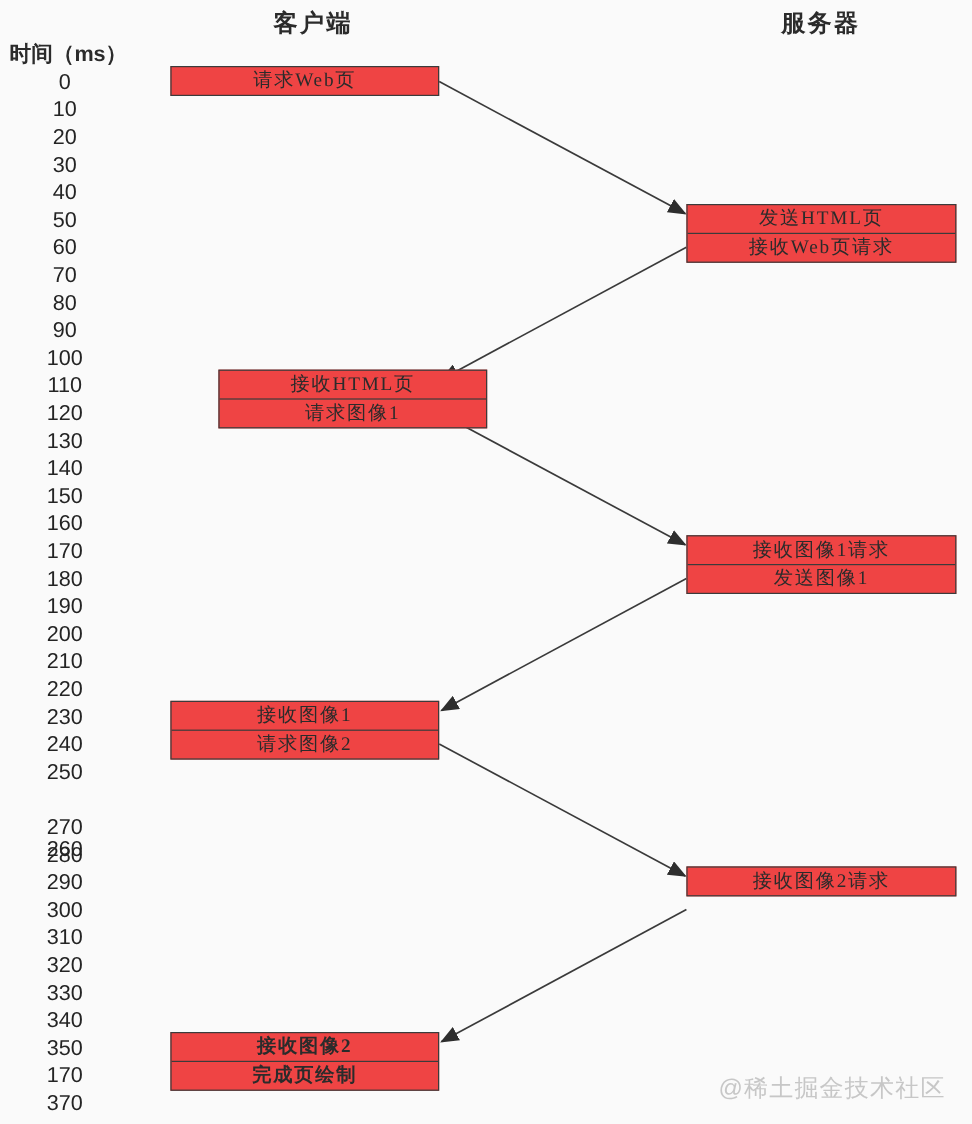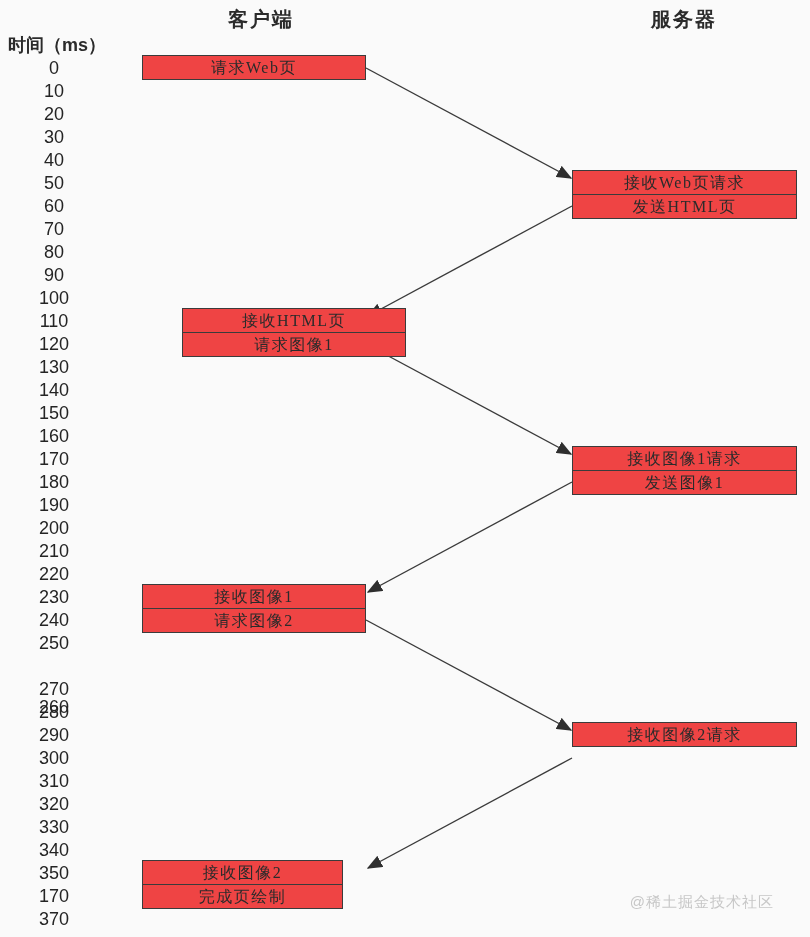--- a/index.html
+++ b/index.html
@@ -60,23 +60,23 @@
   }
   .pbox-row + .pbox-row { border-top: 1.5px solid #3b3b3b; }
   #arrow-layer {
     position: absolute;
     left: 0; top: 0;
     width: 810px; height: 937px;
     pointer-events: none;
   }
   #watermark {
     position: absolute;
-    right: 36px;
+    right: 22px;
     top: 893px;
-    font-size: 15px;
+    font-size: 20px;
     color: #c7c7c7;
     letter-spacing: 1px;
   }
 </style>
 </head>
 <body>
 
 <div id="stage">
 
   <div id="client-header" class="col-header">客户端</div>
@@ -140,38 +140,38 @@
         <line x1="366" y1="620" x2="571" y2="730" stroke="#3a3a3a" stroke-width="1.4" marker-end="url(#ah)"></line>
         <line x1="572" y1="758" x2="368" y2="868" stroke="#3a3a3a" stroke-width="1.4" marker-end="url(#ah)"></line>
       </g>
   </svg>
 
   <div id="boxes">
       <div class="pbox" style="left: 142px; width: 224px; top: 55px;">
         <div class="pbox-row">请求Web页</div>
       </div>
       <div class="pbox" style="left: 572px; width: 225px; top: 170px;">
+        <div class="pbox-row">发送HTML页</div>
         <div class="pbox-row">接收Web页请求</div>
-        <div class="pbox-row">发送HTML页</div>
       </div>
       <div class="pbox" style="left: 142px; width: 224px; top: 308px; margin-left: 40px;">
         <div class="pbox-row">接收HTML页</div>
         <div class="pbox-row">请求图像1</div>
       </div>
       <div class="pbox" style="left: 572px; width: 225px; top: 446px;">
         <div class="pbox-row">接收图像1请求</div>
         <div class="pbox-row">发送图像1</div>
       </div>
       <div class="pbox" style="left: 142px; width: 224px; top: 584px;">
         <div class="pbox-row">接收图像1</div>
         <div class="pbox-row">请求图像2</div>
       </div>
       <div class="pbox" style="left: 572px; width: 225px; top: 722px;">
         <div class="pbox-row">接收图像2请求</div>
       </div>
-      <div class="pbox" style="left: 142px; width: 201px; top: 860px;">
+      <div class="pbox" style="left: 142px; width: 224px; top: 860px; font-weight: bold;">
         <div class="pbox-row">接收图像2</div>
         <div class="pbox-row">完成页绘制</div>
       </div>
     </div>
 
   <div id="watermark">@稀土掘金技术社区</div>
 </div>
 
 </body></html>

